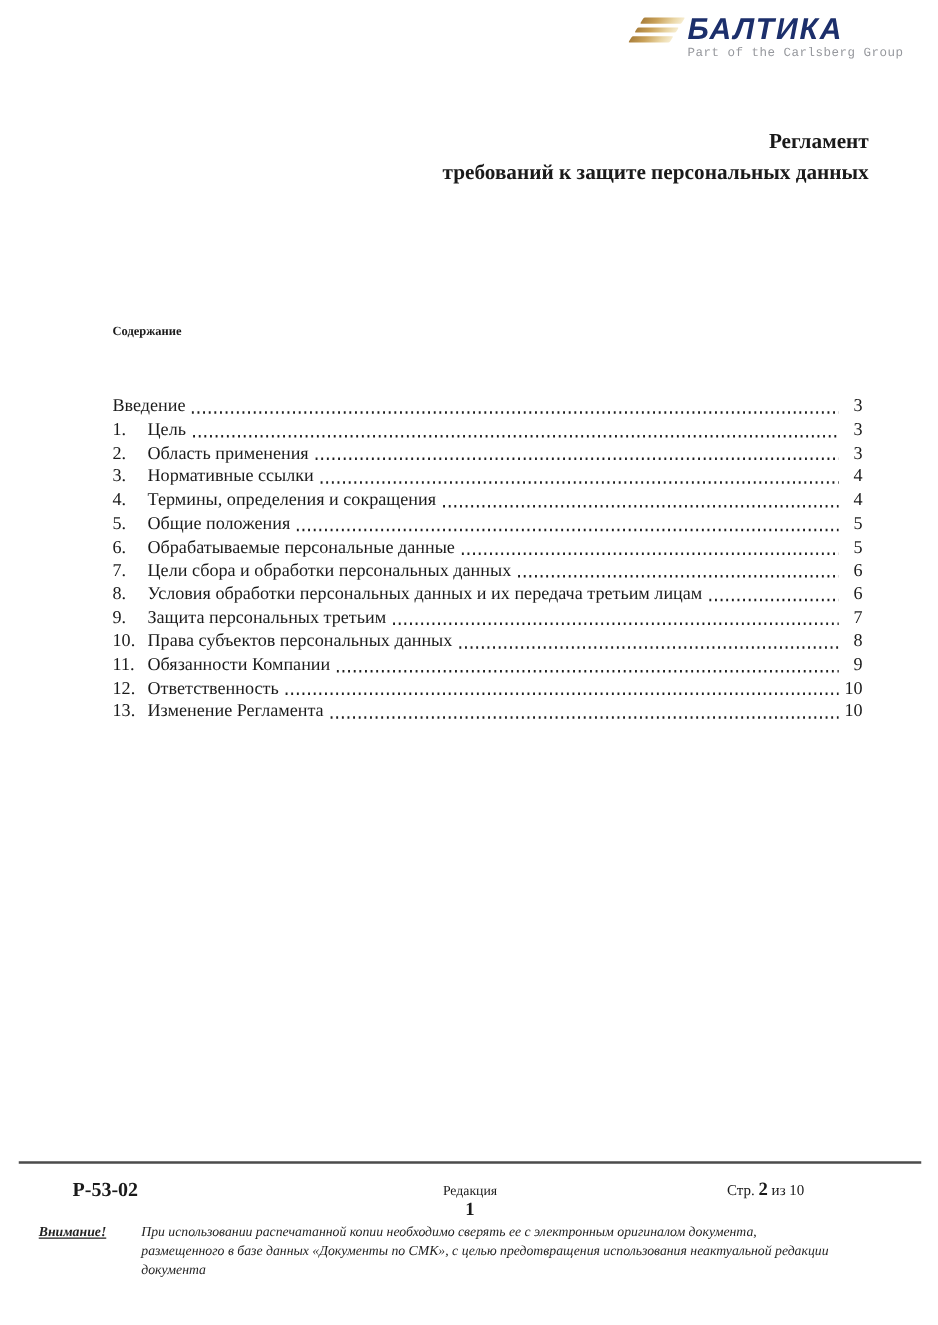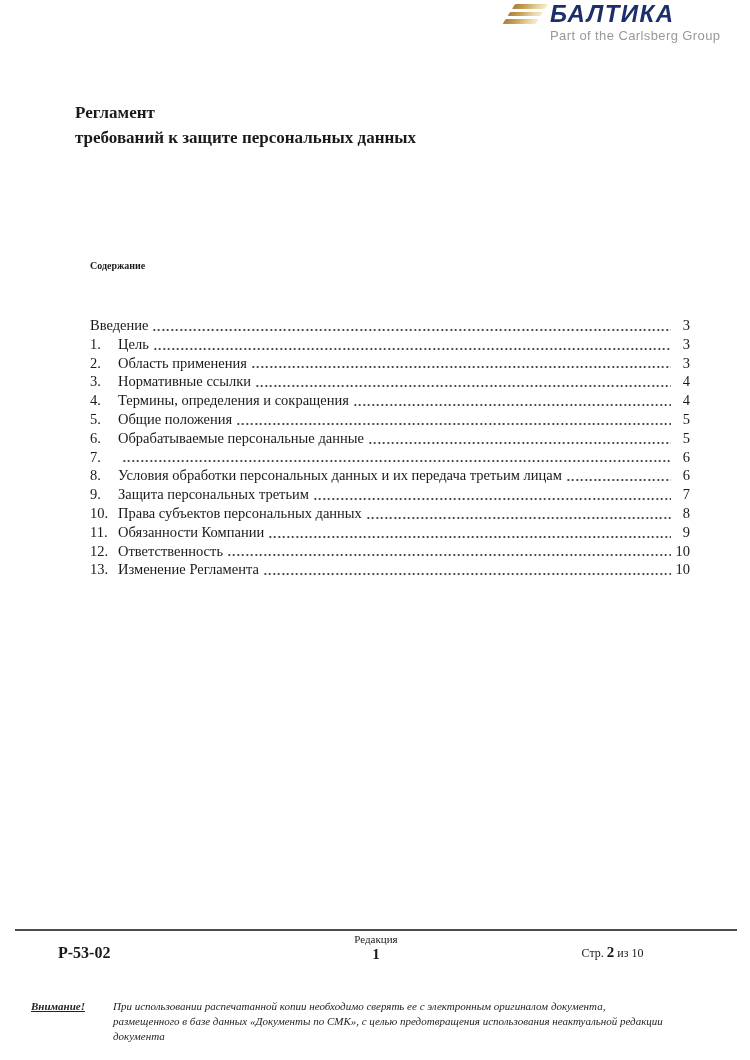--- a/index.html
+++ b/index.html
@@ -7,50 +7,50 @@
   body {
     width: 750px; height: 1060px;
     font-family: "Liberation Serif", serif;
     color: #1a1a1a;
     position: relative;
     overflow: hidden;
   }
   .page { position: absolute; inset: 0; background: #fff; }
 
   
-  .logo { position: absolute; top: 2px; left: 509px; }
+  .logo { position: absolute; top: 12px; left: 509px; }
   .logo-row { display: flex; align-items: center; gap: 6px; }
   .logo-waves {
     display: flex; flex-direction: column; gap: 3px;
     transform: skewX(-32deg);
     margin-right: 2px;
   }
   .logo-wave {
     width: 33px; height: 4.5px;
     background: linear-gradient(90deg, #a97f3c 0%, #c9a159 35%, #e9d5a4 75%, #f6eccf 100%);
     border-radius: 1px;
   }
   .logo-brand {
     font-family: "Liberation Sans", sans-serif;
     font-weight: bold; font-style: italic;
     font-size: 24px; letter-spacing: 1.5px;
     color: #1c2f6b;
     line-height: 24px;
   }
   .logo-tagline {
-    font-family: Liberation Sans, sans-serif;
-    font-size: 13px; color: #96989d;
+    font-family: Liberation Mono, monospace;
+    font-size: 10px; color: #96989d;
     letter-spacing: 0.4px;
     margin: 2px 0 0 41px;
   }
 
   
   .doc-title {
     position: absolute; top: 101px; left: 75px; width: 620px;
-    text-align: left; font-weight: bold;
+    text-align: right; font-weight: bold;
     font-size: 17px; line-height: 24.5px;
   }
 
   
   .contents-heading {
     position: absolute; top: 260px; left: 90px;
     font-weight: bold; font-size: 10px;
   }
   .toc {
     position: absolute; top: 316px; left: 90px; width: 600px;
@@ -78,36 +78,35 @@
   
   .footer {
     position: absolute; top: 929px; left: 15px; width: 722px;
     border-top: 2px solid #4b4b4b;
   }
   .footer-cols { display: flex; align-items: flex-start; }
   .fc-left {
     width: 235px; padding: 13px 0 0 43px;
     font-weight: bold; font-size: 16px;
   }
-  .fc-center { flex: 1; text-align: center; padding-top: 2px; }
+  .fc-center { flex: 1; text-align: center; padding-top: 16px; }
   .revision-label { font-size: 11px; line-height: 13px; }
   .revision-number { font-size: 15px; font-weight: bold; line-height: 17px; }
   .fc-right {
     width: 235px; padding: 13px 14px 0 0;
     text-align: center; font-size: 12px;
   }
   .page-current { font-size: 15px; font-weight: bold; }
 
   
   .warning {
     position: absolute; top: 979px; left: 31px; width: 648px;
     display: flex;
     font-style: italic; font-size: 11px; line-height: 15px;
     color: #222;
-    margin-top: 20px;
   }
   .warning-label {
     font-weight: bold; text-decoration: underline;
     width: 82px; flex-shrink: 0;
   }
   .warning-text { width: 556px; }
 </style>
 </head>
 <body>
 
@@ -170,20 +169,21 @@
       <span class="toc-page">5</span>
     </div>
     <div class="toc-row">
       <span class="toc-num">6.</span>
       <span class="toc-title">Обрабатываемые персональные данные</span>
       <span class="toc-leader"></span>
       <span class="toc-page">5</span>
     </div>
     <div class="toc-row">
       <span class="toc-num">7.</span>
+      <span class="toc-title">Цели сбора и обработки персональных данных</span>
       <span class="toc-leader"></span>
       <span class="toc-page">6</span>
     </div>
     <div class="toc-row">
       <span class="toc-num">8.</span>
       <span class="toc-title">Условия обработки персональных данных и их передача третьим лицам</span>
       <span class="toc-leader"></span>
       <span class="toc-page">6</span>
     </div>
     <div class="toc-row">

